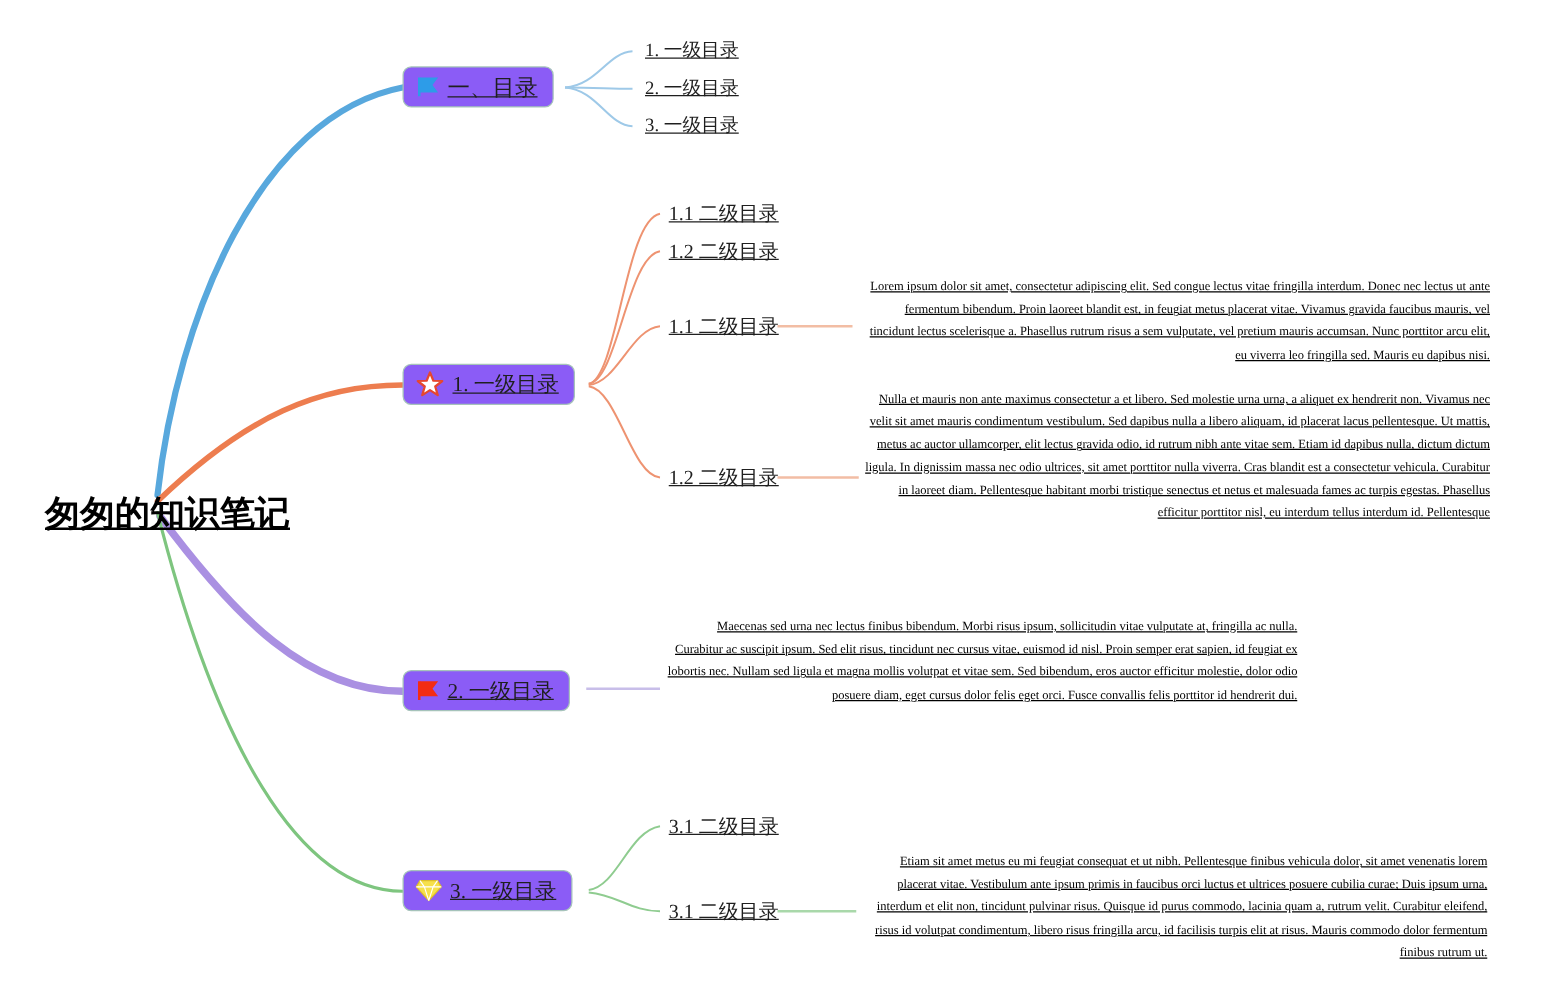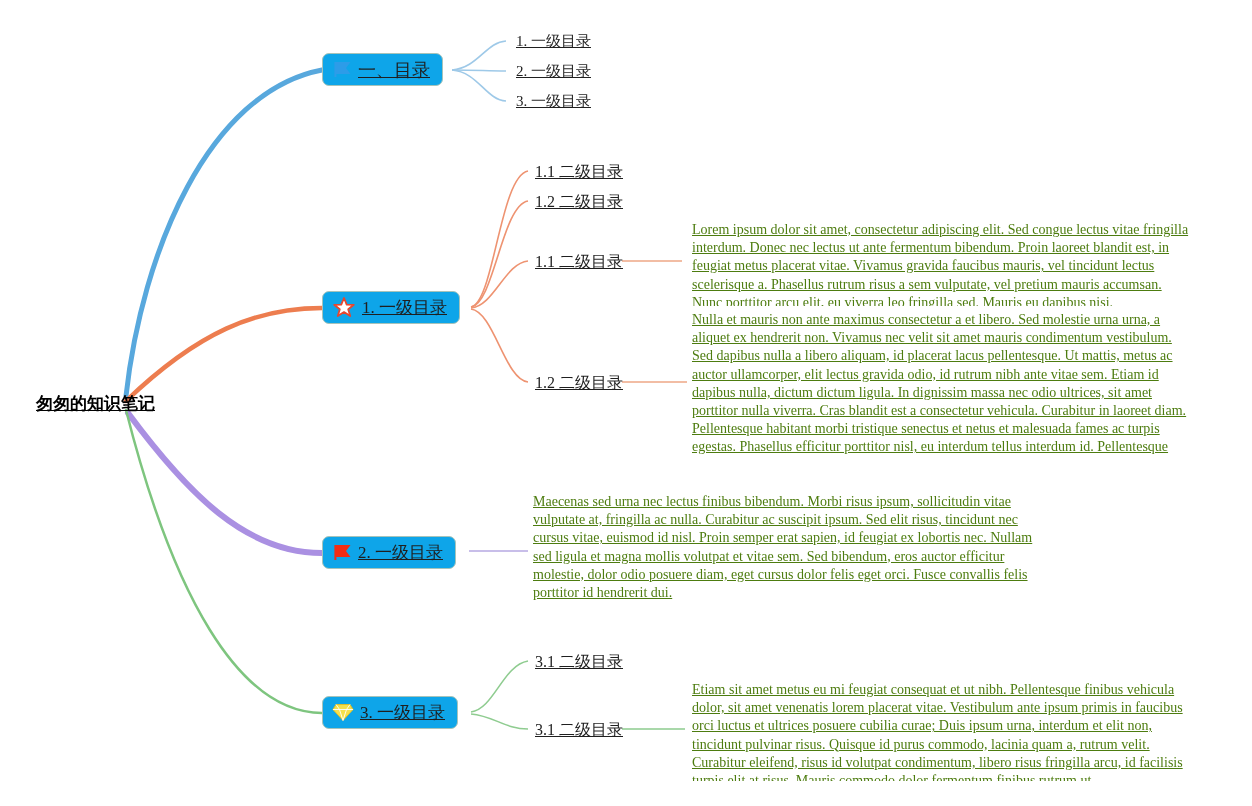--- a/index.html
+++ b/index.html
@@ -6,37 +6,37 @@
   body{
     width:1252px;height:806px;position:relative;overflow:hidden;
     background:#ffffff;
     font-family:"Liberation Serif", serif;
     color:#1f1f1f;
   }
   .links{position:absolute;left:0;top:0;z-index:0;}
   .abs{position:absolute;z-index:2;text-decoration:underline;}
   .root-title{
     font-family:"Liberation Sans", sans-serif;
-    font-weight:bold;font-size:17px;color:#000;
+    font-weight:bold;font-size:28px;color:#000;
     white-space:nowrap;cursor:pointer;
   }
   .node{
     display:flex;align-items:center;gap:6px;
-    background:#0ea5e9;border:1.5px solid #a6c3ba;border-radius:7px;
+    background:#8b5cf6;border:1.5px solid #a6c3ba;border-radius:7px;
     padding:4px 12px 4px 9px;height:23px;
     font-size:17px;white-space:nowrap;cursor:pointer;z-index:2;
   }
   .node .icon{display:inline-flex;align-items:center;}
   .leaf{
     font-size:15px;white-space:nowrap;cursor:pointer;line-height:17px;
   }
   .leaf.small{font-size:16px;}
   .note{
-    font-size:14px;line-height:18.2px;overflow:hidden;
-    text-align:left;cursor:pointer;color:#4d7c0f;
+    font-size:10px;line-height:18.2px;overflow:hidden;
+    text-align:right;cursor:pointer;color:#000000;
   }
 </style>
 </head>
 <body>
 
 <svg class="links" width="1252" height="806" viewBox="0 0 1252 806">
 
   <path d="M126 396 C 142 252 208 92 322 70" fill="none" stroke-width="5" stroke-linecap="round" stroke="#58a8dd"></path>
   <path d="M126 401 C 198 332 256 308 322 308" fill="none" stroke-width="4.5" stroke-linecap="round" stroke="#ed7d4f"></path>
   <path d="M128 413 C 188 494 246 553 322 553" fill="none" stroke-width="6" stroke-linecap="round" stroke="#aa90e2"></path>

